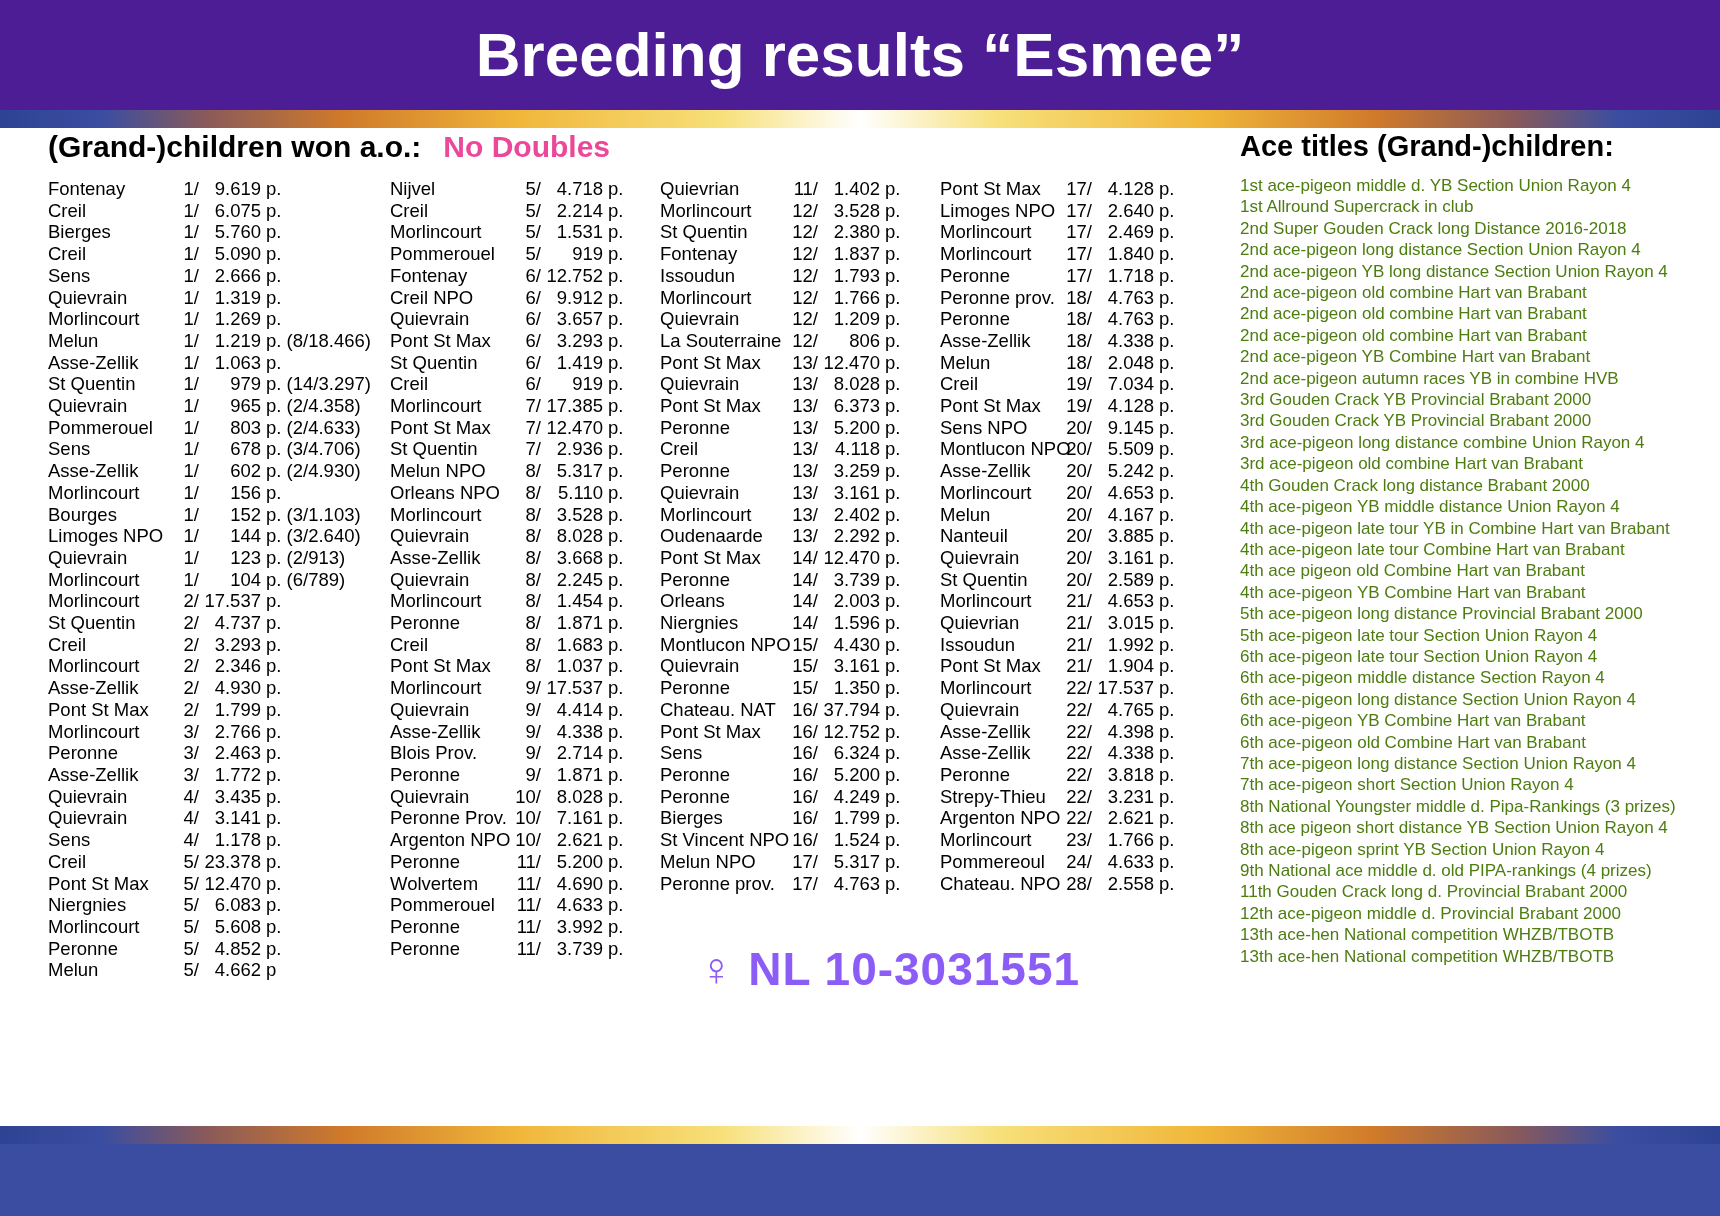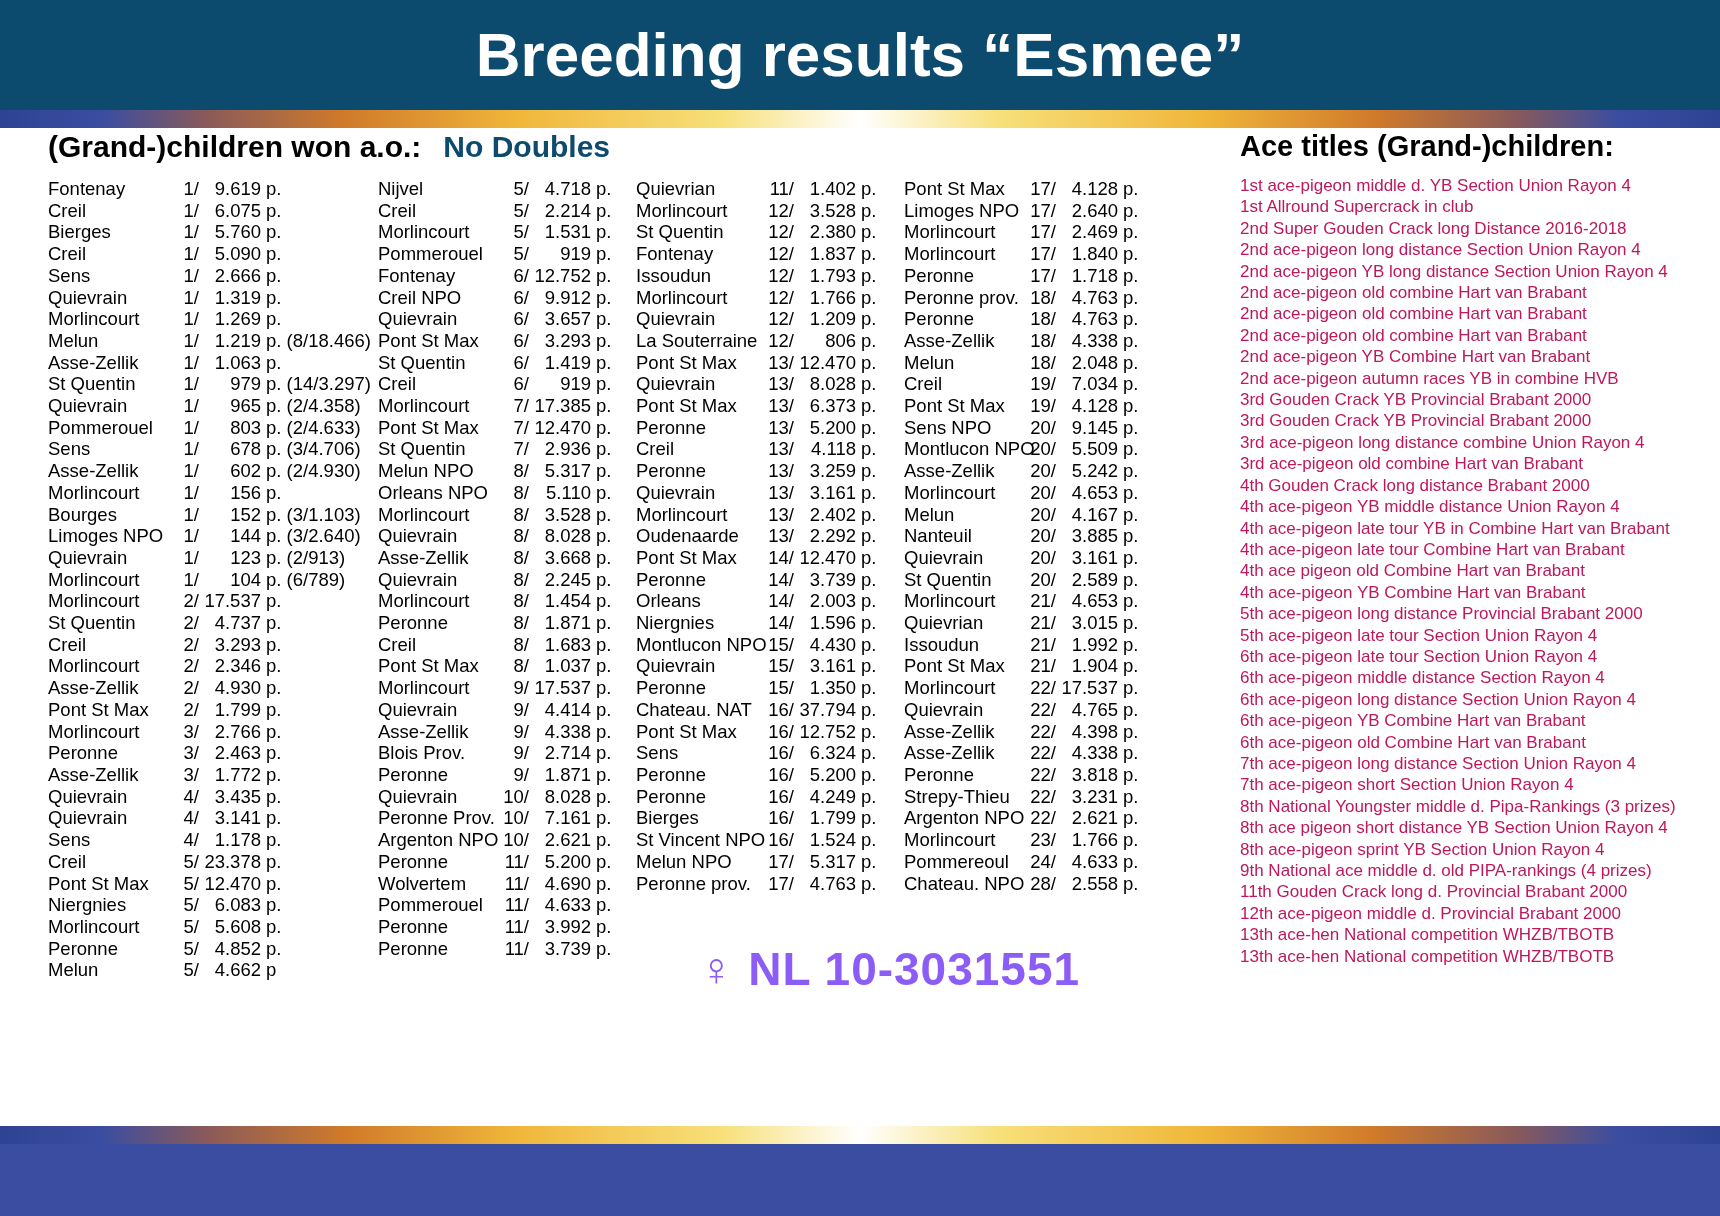--- a/index.html
+++ b/index.html
@@ -19,21 +19,21 @@
     height: 1216px;
     background: #ffffff;
     box-sizing: border-box;
   }
   
   .header {
     position: absolute;
     top: 0; left: 0;
     width: 1720px;
     height: 110px;
-    background: #0c4a6e;
+    background: #4c1d95;
     display: flex;
     align-items: center;
     justify-content: center;
   }
   .header-title {
     color: #ffffff;
     font-size: 62px;
     font-weight: bold;
     letter-spacing: 0px;
     line-height: 1;
@@ -86,35 +86,35 @@
   }
   .section-heading {
     font-size: 30px;
     font-weight: bold;
     color: #000000;
     margin: 0 0 16px 0;
     line-height: 1;
     white-space: nowrap;
   }
   .section-heading .nodoubles {
-    color: #0c4a6e;
+    color: #ec4899;
     margin-left: 22px;
     font-weight: bold;
   }
   .right-heading {
     font-size: 29px;
     font-weight: bold;
     color: #000000;
     margin: 0 0 14px 0;
     line-height: 1;
     white-space: nowrap;
   }
   .cols {
     display: flex;
-    gap: 0px;
+    gap: 12px;
     margin-top: 6px;
   }
   .col {
     width: 258px;
   }
   .col.wide {
     width: 330px;
   }
   .col.c3 { width: 268px; }
   .col.c4 { width: 262px; }
@@ -144,21 +144,21 @@
     margin-left: 5px;
   }
   .ace-list {
     margin: 0;
     padding: 0;
     list-style: none;
   }
   .ace-item {
     font-size: 17px;
     line-height: 21.4px;
-    color: #be185d;
+    color: #4d7c0f;
     white-space: nowrap;
   }
   .ring {
     position: absolute;
     left: 699px;
     top: 810px;
     font-size: 46px;
     font-weight: bold;
     color: #8b5cf6;
     white-space: nowrap;

